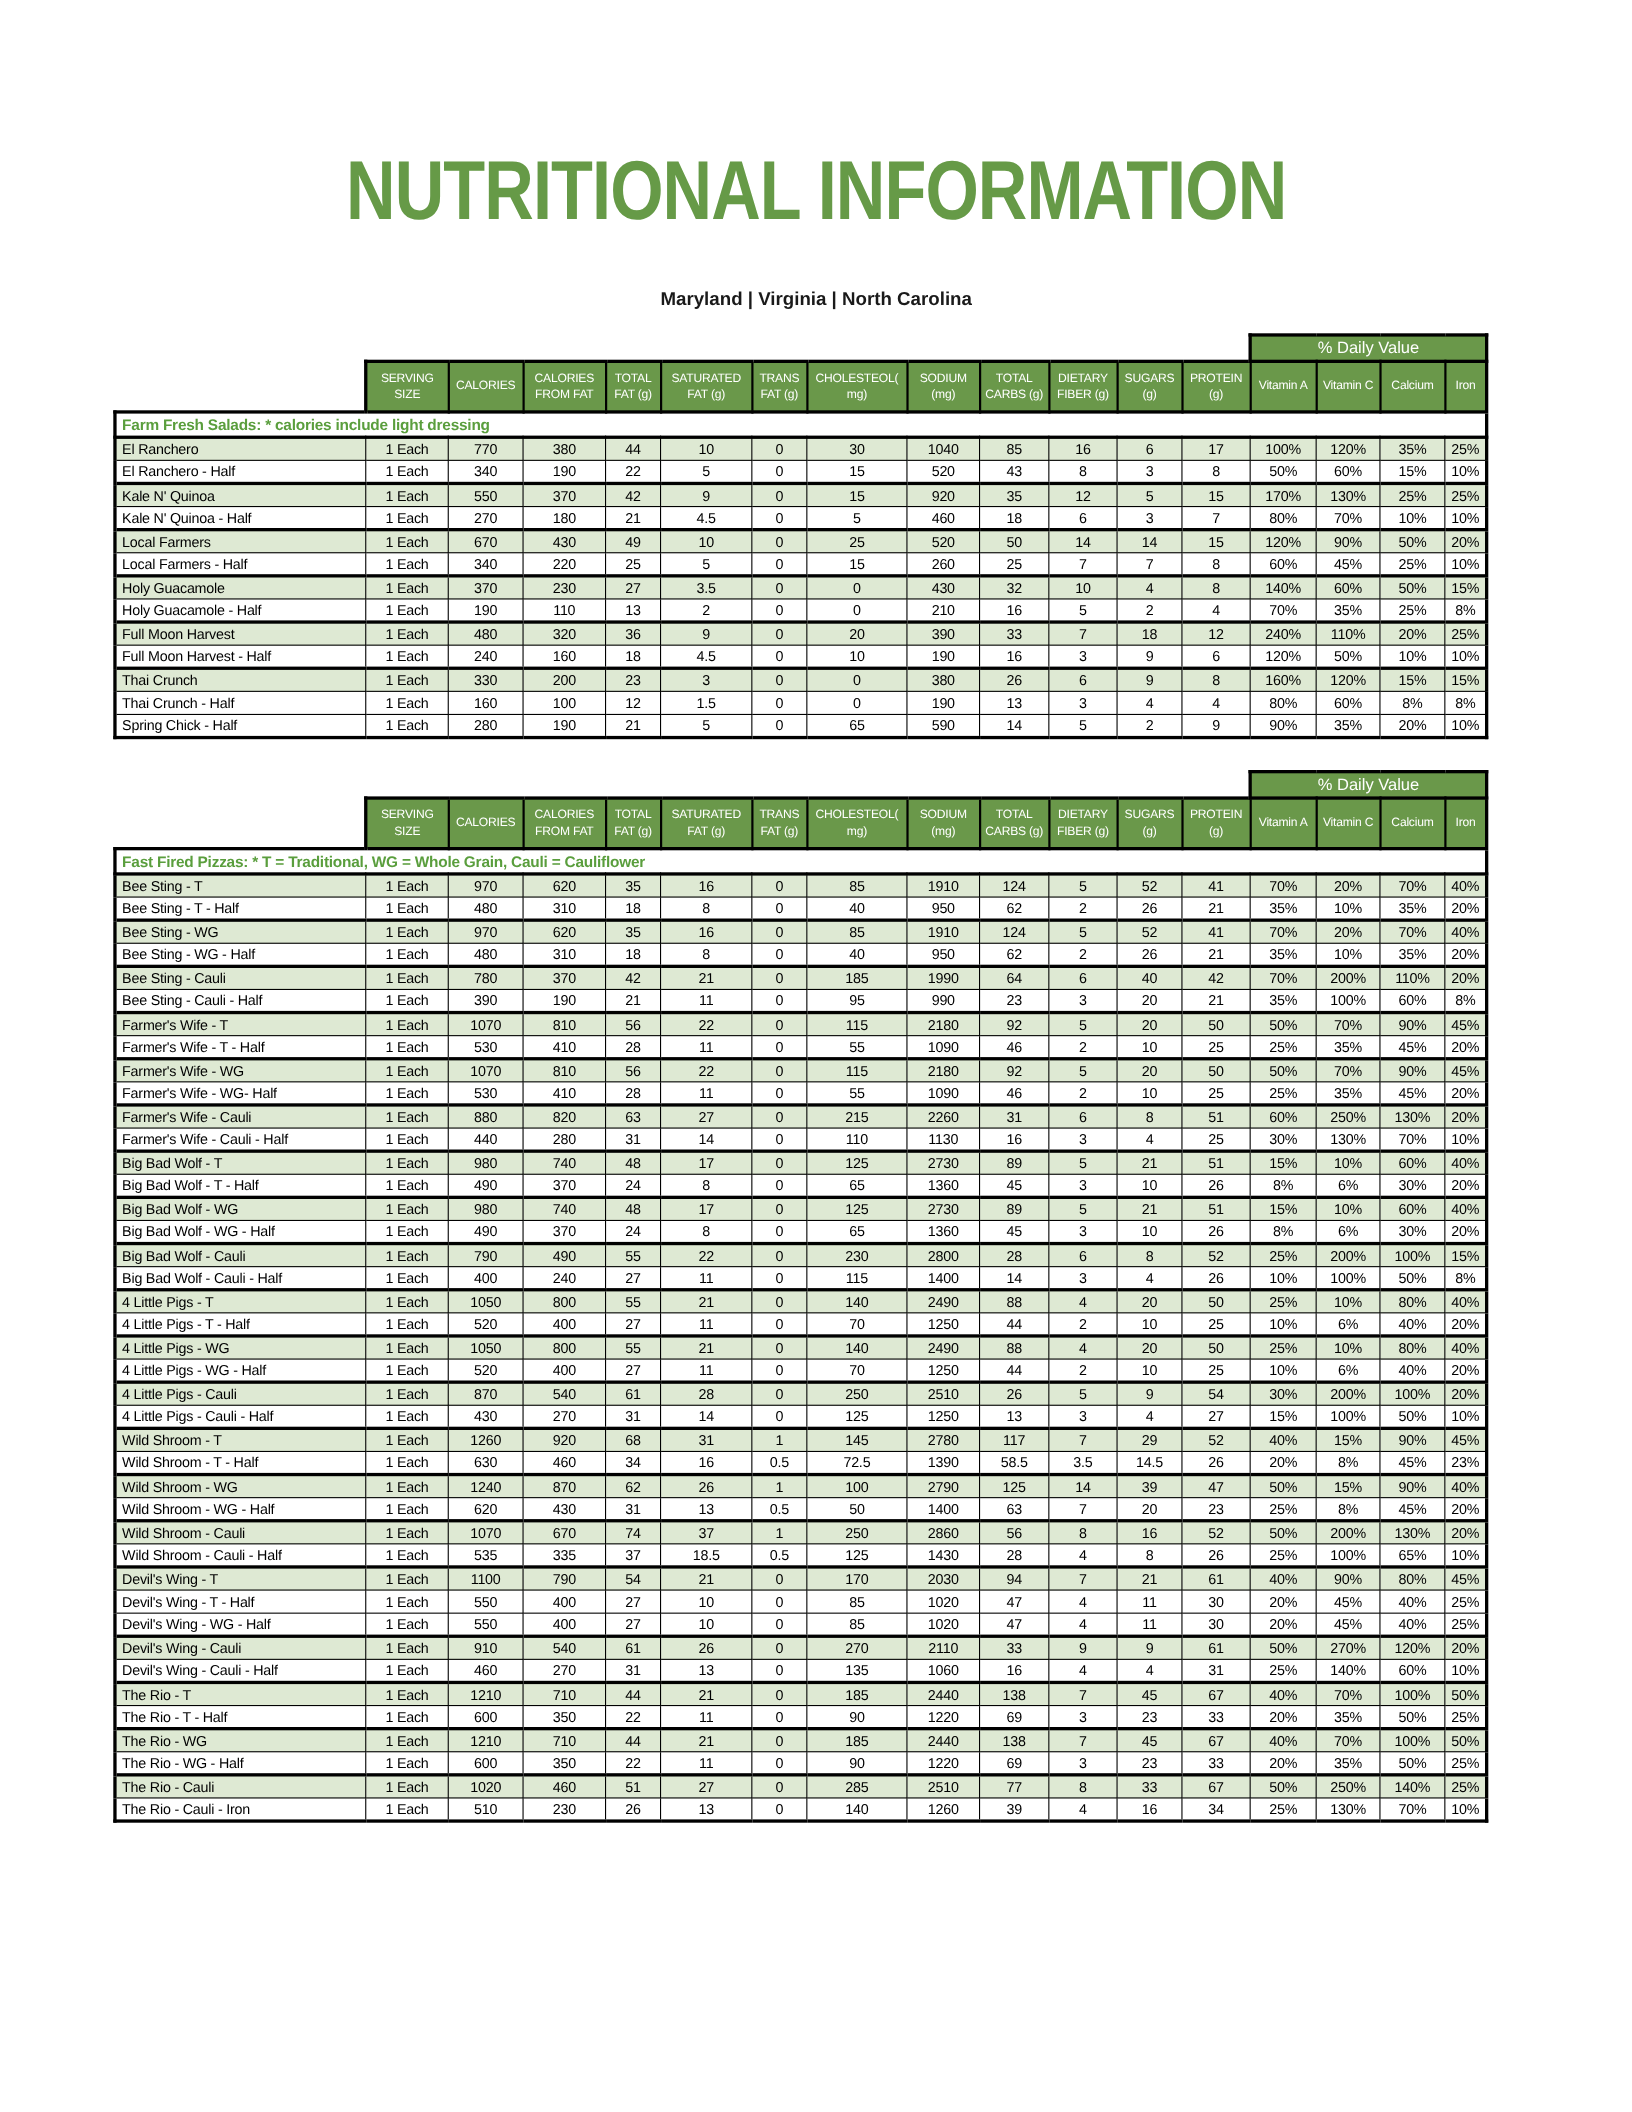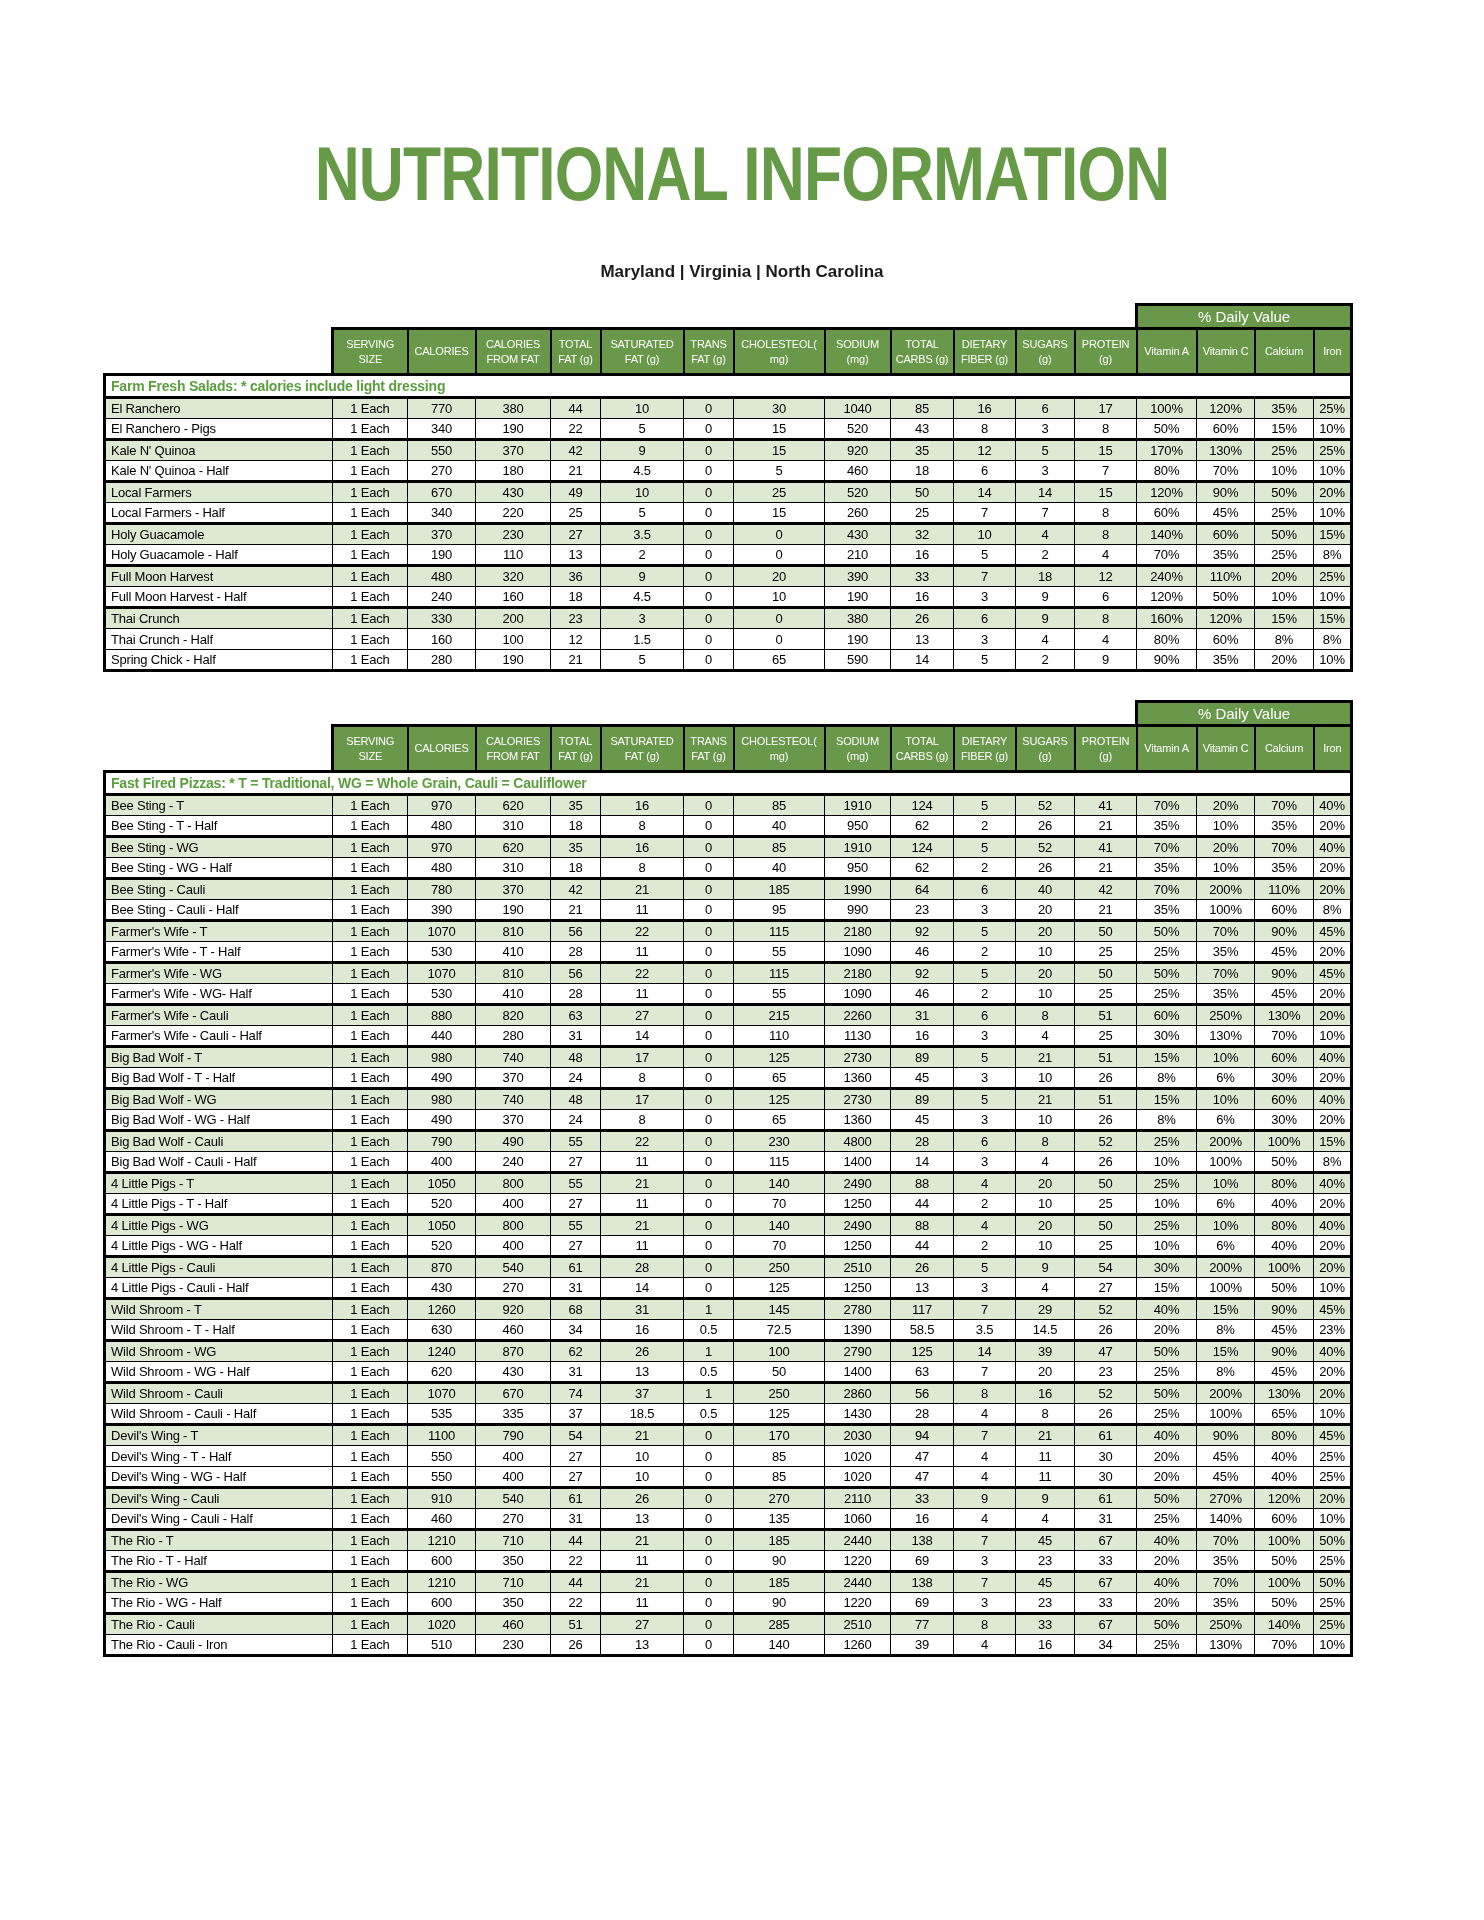--- a/index.html
+++ b/index.html
@@ -165,21 +165,21 @@
           <td>85</td>
           <td>16</td>
           <td>6</td>
           <td>17</td>
           <td>100%</td>
           <td>120%</td>
           <td>35%</td>
           <td class="lastcell">25%</td>
         </tr>
         <tr class="datarow">
-          <td class="namecell">El Ranchero - Pigs</td>
+          <td class="namecell">El Ranchero - Half</td>
           <td>1 Each</td>
           <td>340</td>
           <td>190</td>
           <td>22</td>
           <td>5</td>
           <td>0</td>
           <td>15</td>
           <td>520</td>
           <td>43</td>
           <td>8</td>
@@ -754,21 +754,21 @@
         </tr>
         <tr class="datarow shaded pair-start">
           <td class="namecell">Big Bad Wolf - Cauli</td>
           <td>1 Each</td>
           <td>790</td>
           <td>490</td>
           <td>55</td>
           <td>22</td>
           <td>0</td>
           <td>230</td>
-          <td>4800</td>
+          <td>2800</td>
           <td>28</td>
           <td>6</td>
           <td>8</td>
           <td>52</td>
           <td>25%</td>
           <td>200%</td>
           <td>100%</td>
           <td class="lastcell">15%</td>
         </tr>
         <tr class="datarow">

